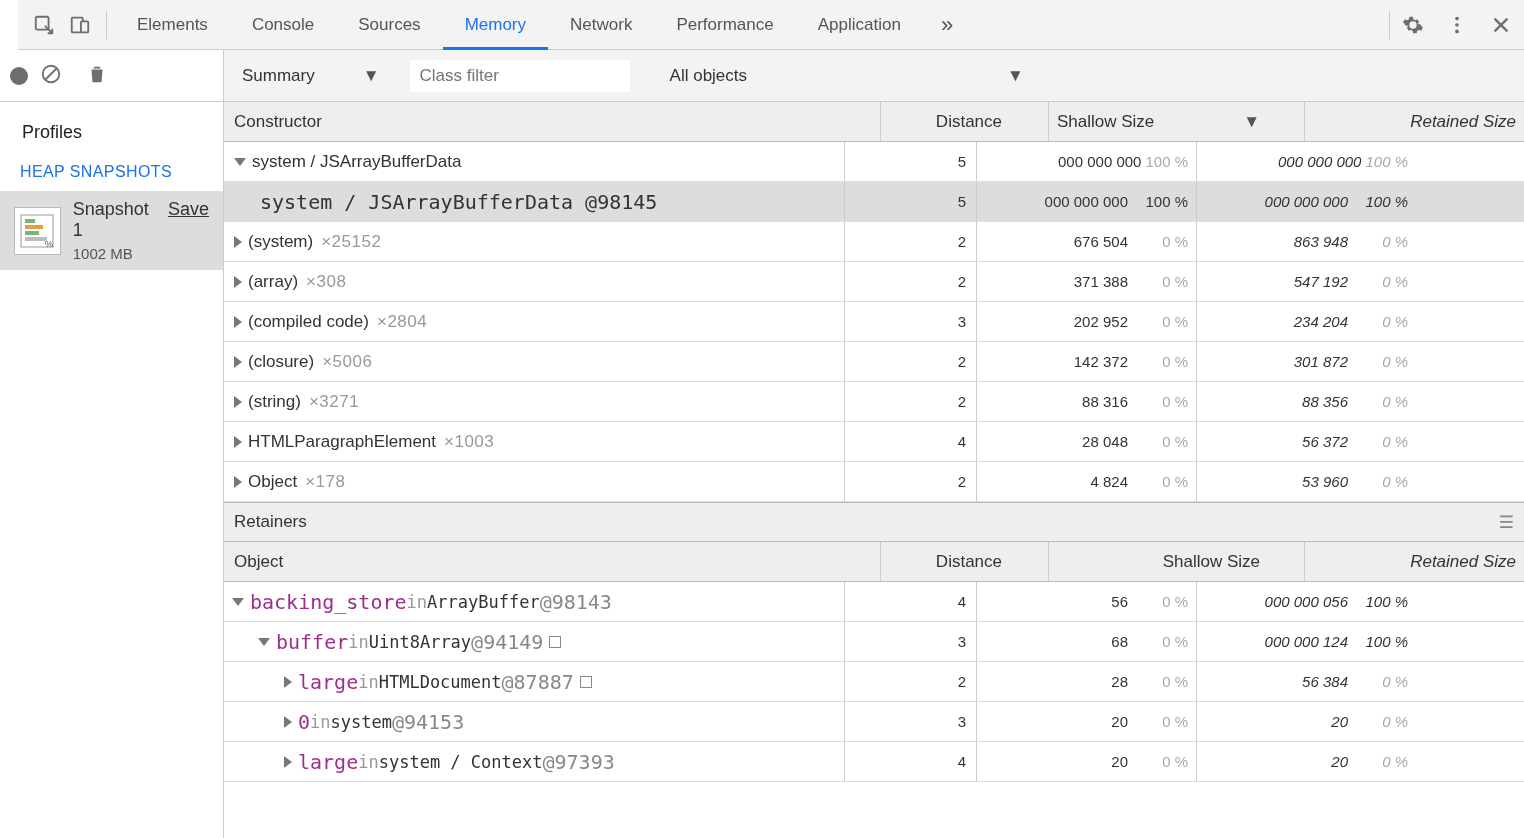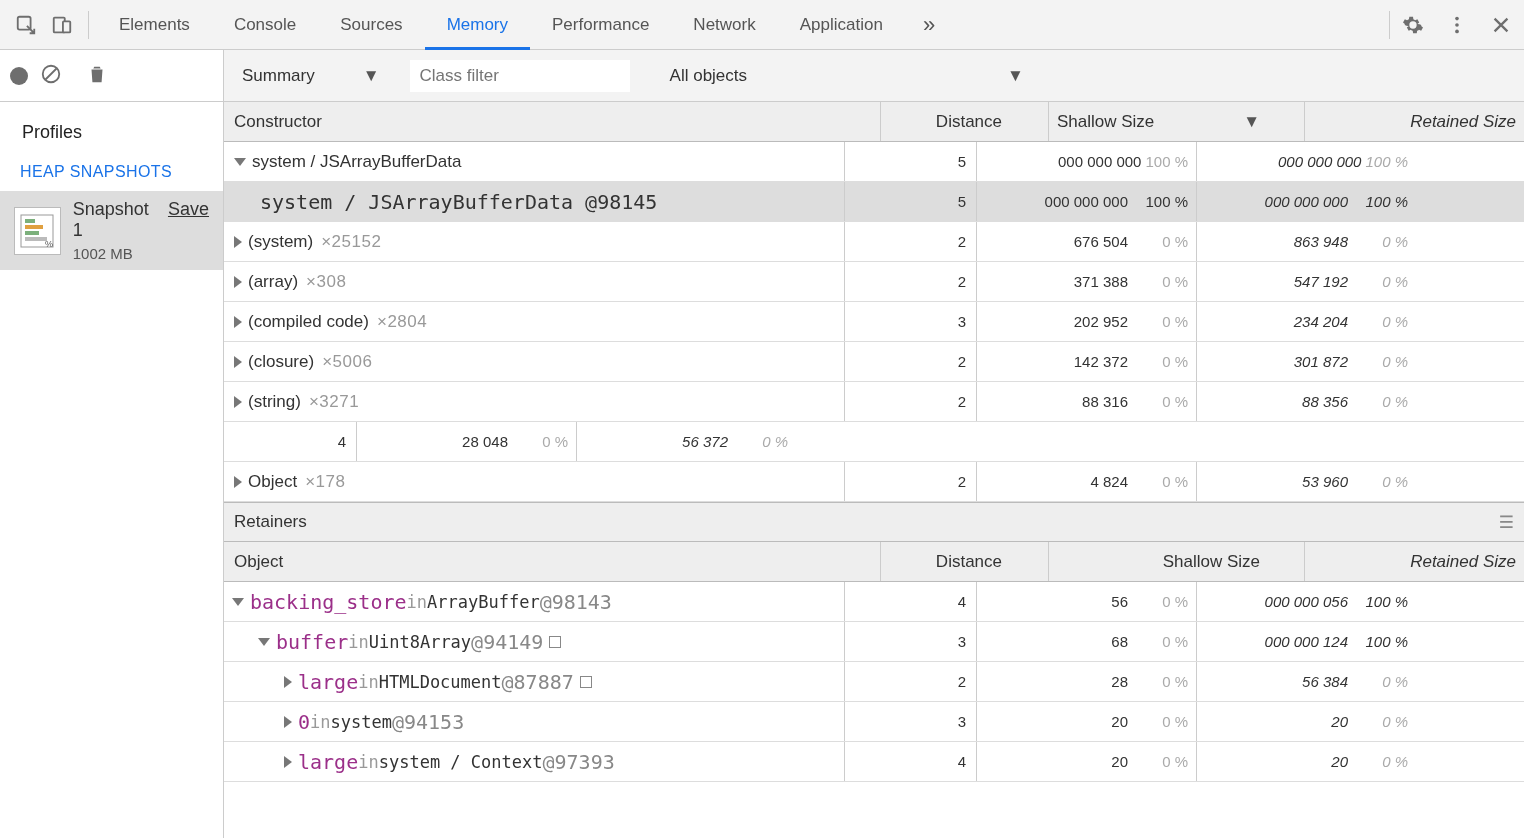--- a/index.html
+++ b/index.html
@@ -1,17 +1,17 @@
 <!DOCTYPE html>
 <html><head>
 <meta charset="utf-8">
 <style>
 * { box-sizing: border-box; margin: 0; padding: 0; }
 html, body { width: 1524px; height: 838px; font-family: "Helvetica Neue", Arial, sans-serif; font-size: 15px; color: #333; background: #fff; }
-.top-tabs { display: flex; align-items: center; height: 50px; border-bottom: 1px solid #ccc; background: #f3f3f3; padding: 0 8px; }
+.top-tabs { display: flex; align-items: center; height: 50px; border-bottom: 1px solid #ccc; background: #f3f3f3; padding: 0 8px; margin-left: 18px; }
 .top-tabs .icon-btn { width: 36px; height: 36px; display: flex; align-items: center; justify-content: center; color: #6e6e6e; cursor: pointer; }
 .top-tabs .icon-btn svg { width: 22px; height: 22px; }
 .top-tabs .vsep { width: 1px; height: 28px; background: #ccc; margin: 0 8px; }
 .tab { padding: 0 22px; height: 50px; display: flex; align-items: center; color: #555; cursor: pointer; font-size: 17px; }
 .tab.active { color: #1a73e8; border-bottom: 3px solid #1a73e8; padding-top: 3px; }
 .more-tabs { padding: 0 18px; color: #555; font-size: 22px; cursor: pointer; }
 .spacer { flex: 1; }
 .right-icons { display: flex; align-items: center; gap: 14px; }
 .right-icons .icon-btn { width: 30px; height: 30px; }
 
@@ -89,22 +89,22 @@
         <rect x="3" y="4" width="12" height="16" rx="1"></rect>
         <rect x="13" y="8" width="8" height="12" rx="1" fill="#f3f3f3"></rect>
       </svg>
   </div>
   <div class="vsep"></div>
   <div id="tabs-container" style="display:flex;">
       <div class="tab">Elements</div>
       <div class="tab">Console</div>
       <div class="tab">Sources</div>
       <div class="tab active">Memory</div>
+      <div class="tab">Network</div>
       <div class="tab">Performance</div>
-      <div class="tab">Network</div>
       <div class="tab">Application</div>
     </div>
   <div class="more-tabs">»</div>
   <div class="spacer"></div>
   <div class="vsep"></div>
   <div class="right-icons">
     <div class="icon-btn">
       <svg viewBox="0 0 24 24" fill="#6e6e6e">
           <path d="M12 8a4 4 0 100 8 4 4 0 000-8zm9 4a7 7 0 01-.1 1.2l2 1.6-2 3.4-2.4-1a7 7 0 01-2 1.2l-.4 2.6h-4l-.4-2.6a7 7 0 01-2-1.2l-2.4 1-2-3.4 2-1.6A7 7 0 013 12a7 7 0 01.1-1.2l-2-1.6 2-3.4 2.4 1a7 7 0 012-1.2L8 3h4l.4 2.6a7 7 0 012 1.2l2.4-1 2 3.4-2 1.6A7 7 0 0121 12z"></path>
         </svg>
@@ -321,20 +321,25 @@
               </div>
             </div>
             <div class="cell col-retained">
               <div class="retained-cell">
                 <span class="num-main">88 356</span>
                 <span class="pct">0 %</span>
               </div>
             </div>
           </div>
           <div class="data-row">
+            <div class="cell col-cons">
+              <span class="triangle tri-right"></span>
+              <span class="">HTMLParagraphElement</span>
+              <span class="count-tag">×1003</span>
+            </div>
             <div class="cell col-dist">4</div>
             <div class="cell col-shallow">
               <div class="shallow-cell">
                 <span class="num-main">28 048</span>
                 <span class="pct">0 %</span>
               </div>
             </div>
             <div class="cell col-retained">
               <div class="retained-cell">
                 <span class="num-main">56 372</span>

